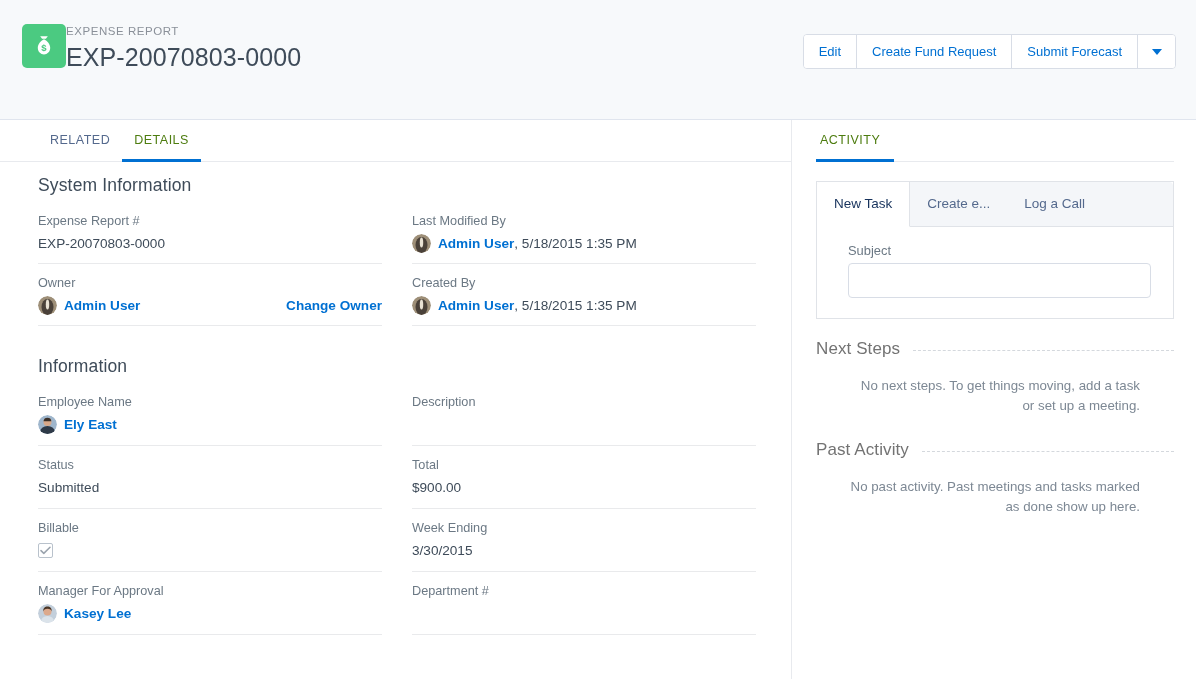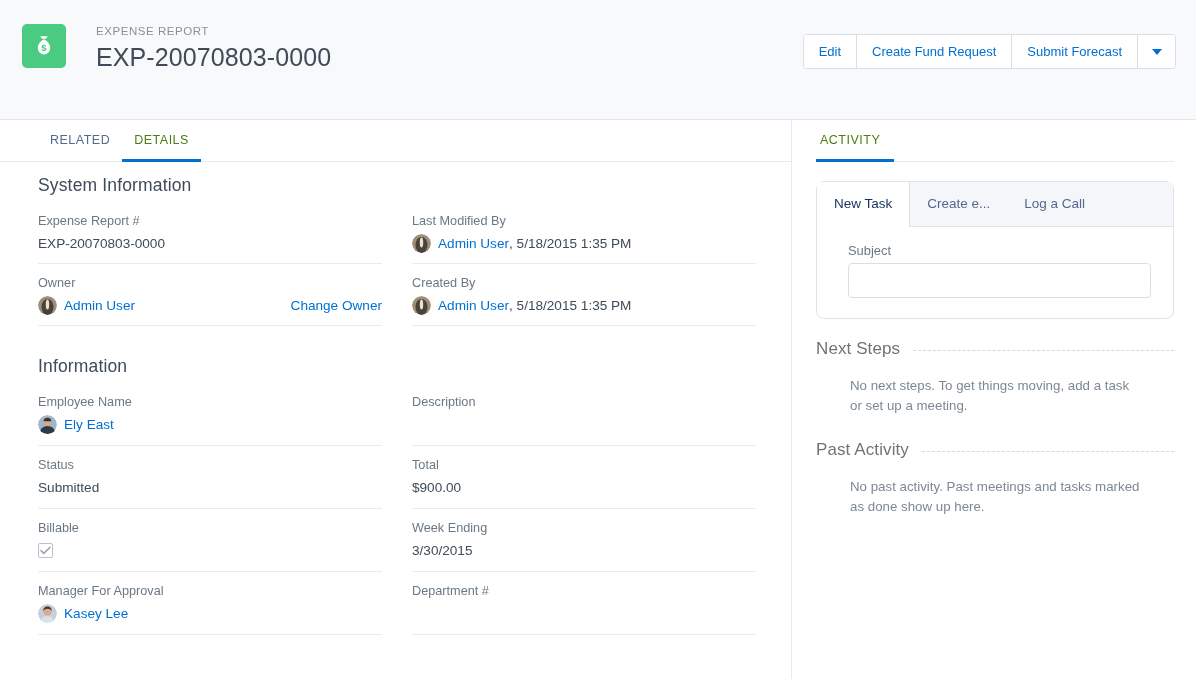--- a/index.html
+++ b/index.html
@@ -24,21 +24,21 @@
   }
   .record-icon {
     width: 44px; height: 44px;
     border-radius: 5px;
     background: #4bca81;
     flex: 0 0 auto;
     display: flex; align-items: center; justify-content: center;
     margin-top: 2px;
   }
   .record-icon svg { display: block; }
-  .header-titles { margin-left: 30px; padding-top: 2px; }
+  .header-titles { margin-left: 0; padding-top: 2px; }
   .record-type {
     font-size: 11.5px;
     letter-spacing: 0.55px;
     color: #8a9099;
     text-transform: uppercase;
     line-height: 14px;
     margin-bottom: 3px;
   }
   .record-name {
     font-size: 25px;
@@ -175,21 +175,21 @@
     display: flex;
     align-items: center;
     min-height: 21px;
   }
   .field-value.empty { min-height: 21px; }
   .field-row {
     display: flex;
     align-items: center;
     justify-content: space-between;
   }
-  .link { color: #0070d2; text-decoration: none; cursor: pointer; font-size: 13.6px; }
+  .link { color: #0070d2; text-decoration: none; cursor: pointer; font-size: 13.6px; font-weight: bold; }
   .plain { color: #3e4b59; }
 
   .avatar {
     width: 19px; height: 19px;
     border-radius: 50%;
     margin-right: 7px;
     flex: 0 0 auto;
     overflow: hidden;
     display: inline-block;
     vertical-align: middle;
@@ -201,21 +201,21 @@
     border: 1px solid #b9c2cc;
     border-radius: 2px;
     background: #fff;
     display: flex; align-items: center; justify-content: center;
   }
   .checkbox-ro svg { display: block; }
 
   
   .composer {
     border: 1px solid #e0e3e8;
-    border-radius: 8px;
+    border-radius: 0;
     margin-top: 19px;
     background: #fff;
   }
   .composer-tabs {
     display: flex;
     background: #f4f6f9;
     border-bottom: 1px solid #e0e3e8;
     border-radius: 4px 4px 0 0;
     height: 45px;
   }
@@ -268,21 +268,21 @@
   }
   .act-head-rule {
     flex: 1 1 auto;
     border-top: 1px dashed #d4d8dd;
     margin-left: 13px;
     margin-top: 3px;
   }
   .empty-msg {
     font-size: 13.3px;
     color: #7d8894;
-    text-align: left;
+    text-align: right;
     line-height: 20px;
     padding: 17px 34px 4px 34px;
   }
 </style>
 </head>
 <body>
 
 <div class="page-header">
   <div class="record-icon">
     <svg width="26" height="26" viewBox="0 0 26 26" aria-hidden="true">

